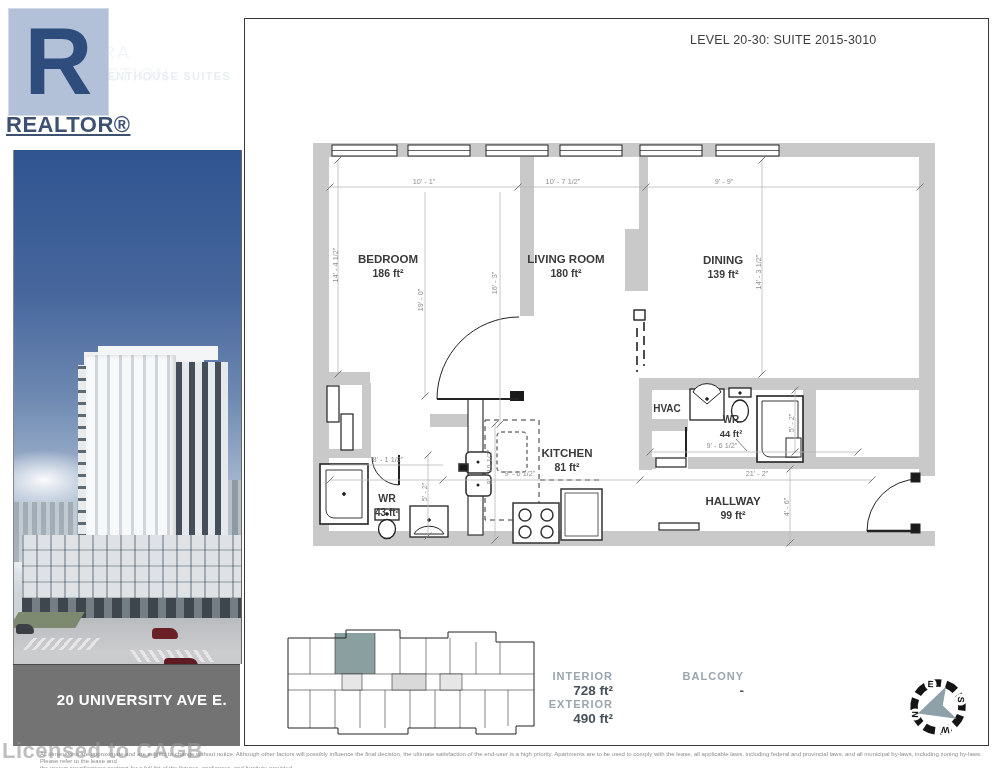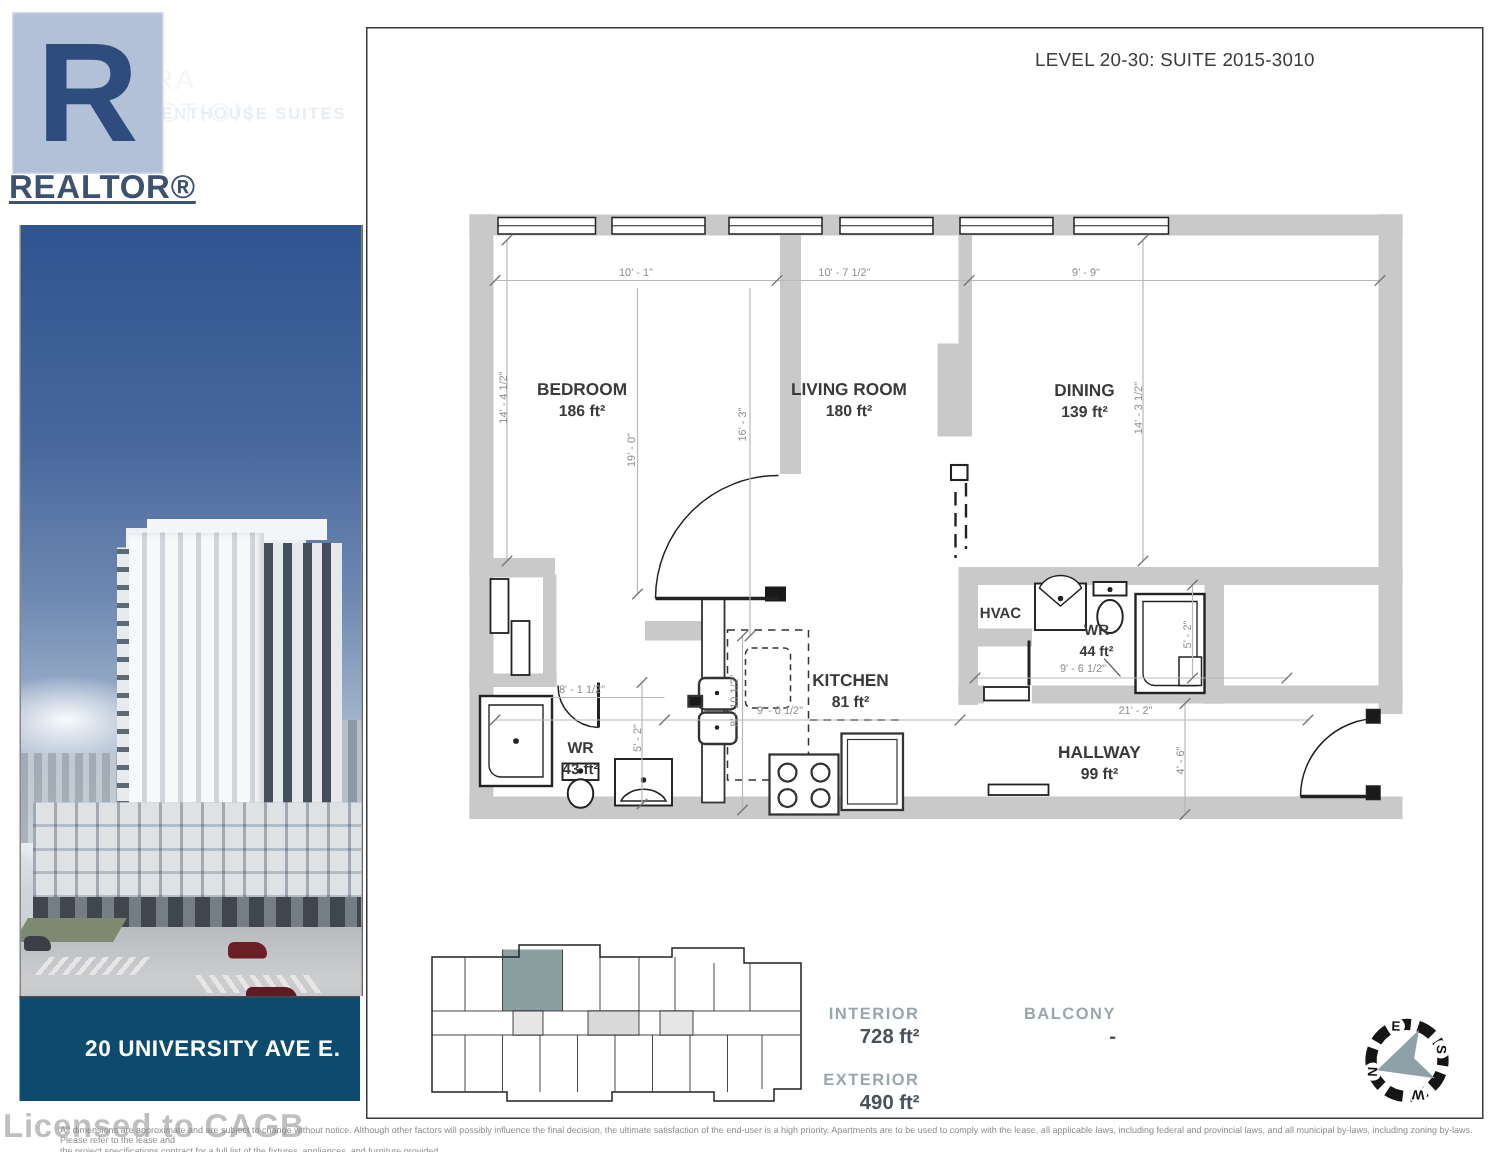--- a/index.html
+++ b/index.html
@@ -106,21 +106,21 @@
     <div id="storefront"></div>
     <div id="street"></div>
     <div id="grass"></div>
     <div class="crosswalk" style="left:14px;top:488px;width:70px;transform:skewX(-40deg);"></div>
     <div class="crosswalk" style="left:120px;top:500px;width:80px;transform:skewX(35deg);"></div>
     <div class="car" style="left:138px;top:478px;width:26px;height:11px;background:#6b2026;"></div>
     <div class="car" style="left:150px;top:508px;width:34px;height:14px;background:#5f1b24;"></div>
     <div class="car" style="left:2px;top:474px;width:18px;height:10px;background:#3c3f45;"></div>
   </div>
 
-  <div style="position:absolute;left:13px;top:664px;width:227px;height:70px;background:#0c4a6e;
+  <div style="position:absolute;left:13px;top:664px;width:227px;height:82px;background:#737373;
               border-top:1px solid #4a4a4a;box-sizing:border-box;text-align:right;">
     <div style="padding:26px 13px 0 0;font-size:15px;font-weight:bold;color:#fff;letter-spacing:.4px;">20 UNIVERSITY AVE E.</div>
   </div>
 
   <div id="level-line">LEVEL 20-30:  SUITE 2015-3010</div>
 
   <svg id="plan" width="672" height="432" viewBox="300 130 672 432">
 
     <g fill="#c9c9c9">
       <rect x="313" y="143" width="622" height="14"></rect>
@@ -340,21 +340,21 @@
       <line x1="228" y1="68" x2="228" y2="104"></line>
       <rect x="112" y="52" width="34" height="16" fill="#d9d9d9"></rect>
       <rect x="160" y="52" width="22" height="16" fill="#e6e6e6"></rect>
       <rect x="62" y="52" width="20" height="16" fill="#e6e6e6"></rect>
     </g>
   </svg>
 
   <div class="stat-col" style="left:483px;top:670px;">
     <div class="stat-label">INTERIOR</div>
     <div class="stat-value">728 ft²</div>
-    <div class="stat-label" style="margin-top:16px;">EXTERIOR</div>
+    <div class="stat-label" style="margin-top:0;">EXTERIOR</div>
     <div class="stat-value">490 ft²</div>
   </div>
   <div class="stat-col" style="left:614px;top:670px;">
     <div class="stat-label">BALCONY</div>
     <div class="stat-value">-</div>
   </div>
 
   <svg width="66" height="66" viewBox="0 0 66 66" style="position:absolute;left:905px;top:674px;">
     <g transform="rotate(-18 33 33)">
       <circle cx="33" cy="33" r="24" fill="none" stroke="#151515" stroke-width="7.5" stroke-dasharray="11 5"></circle>

